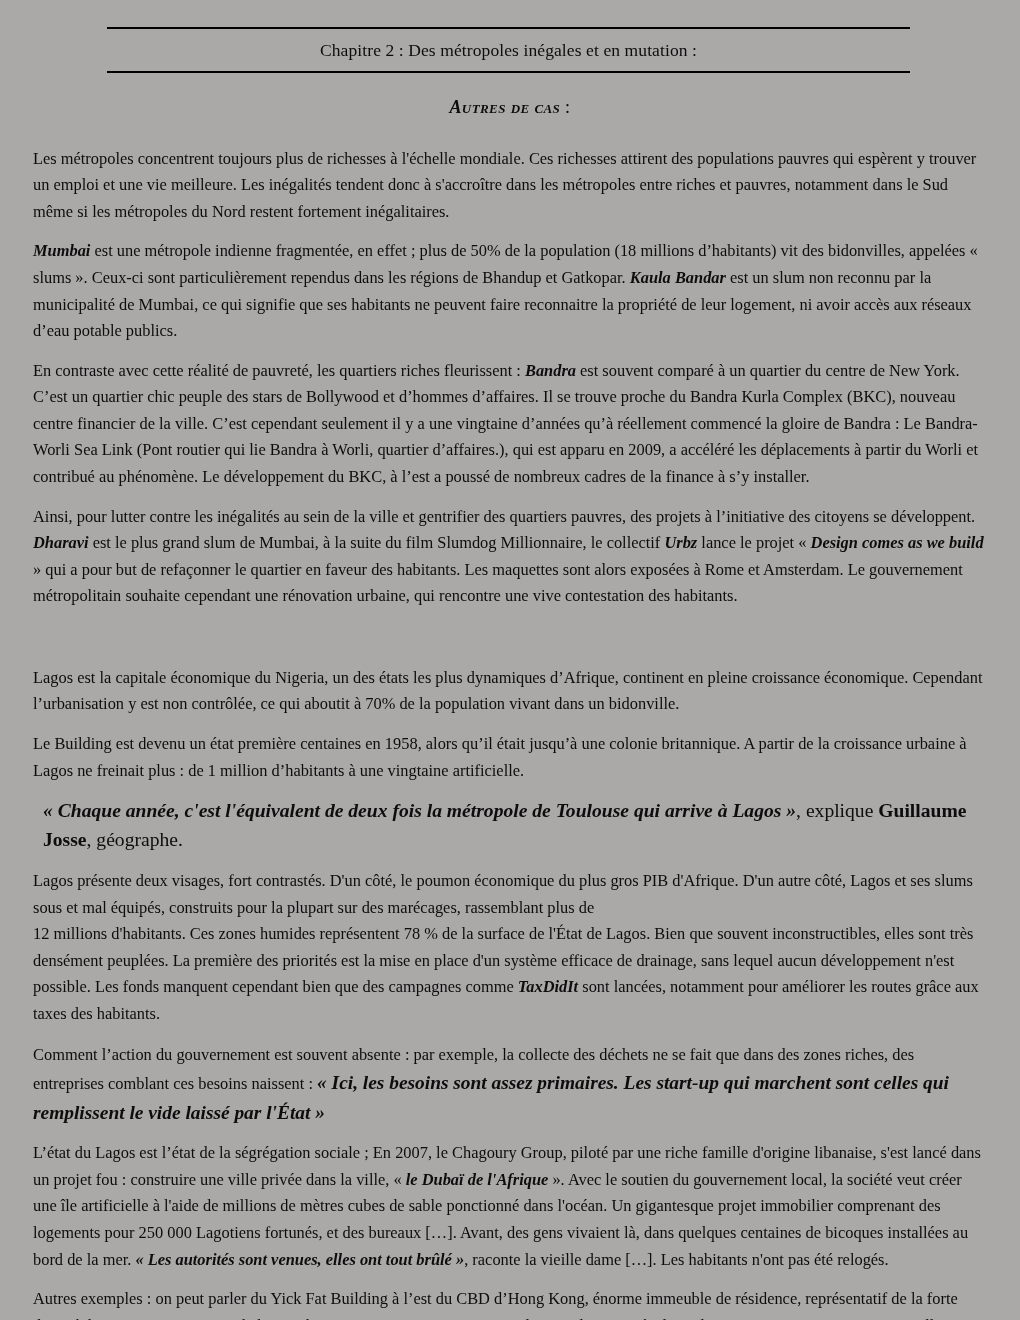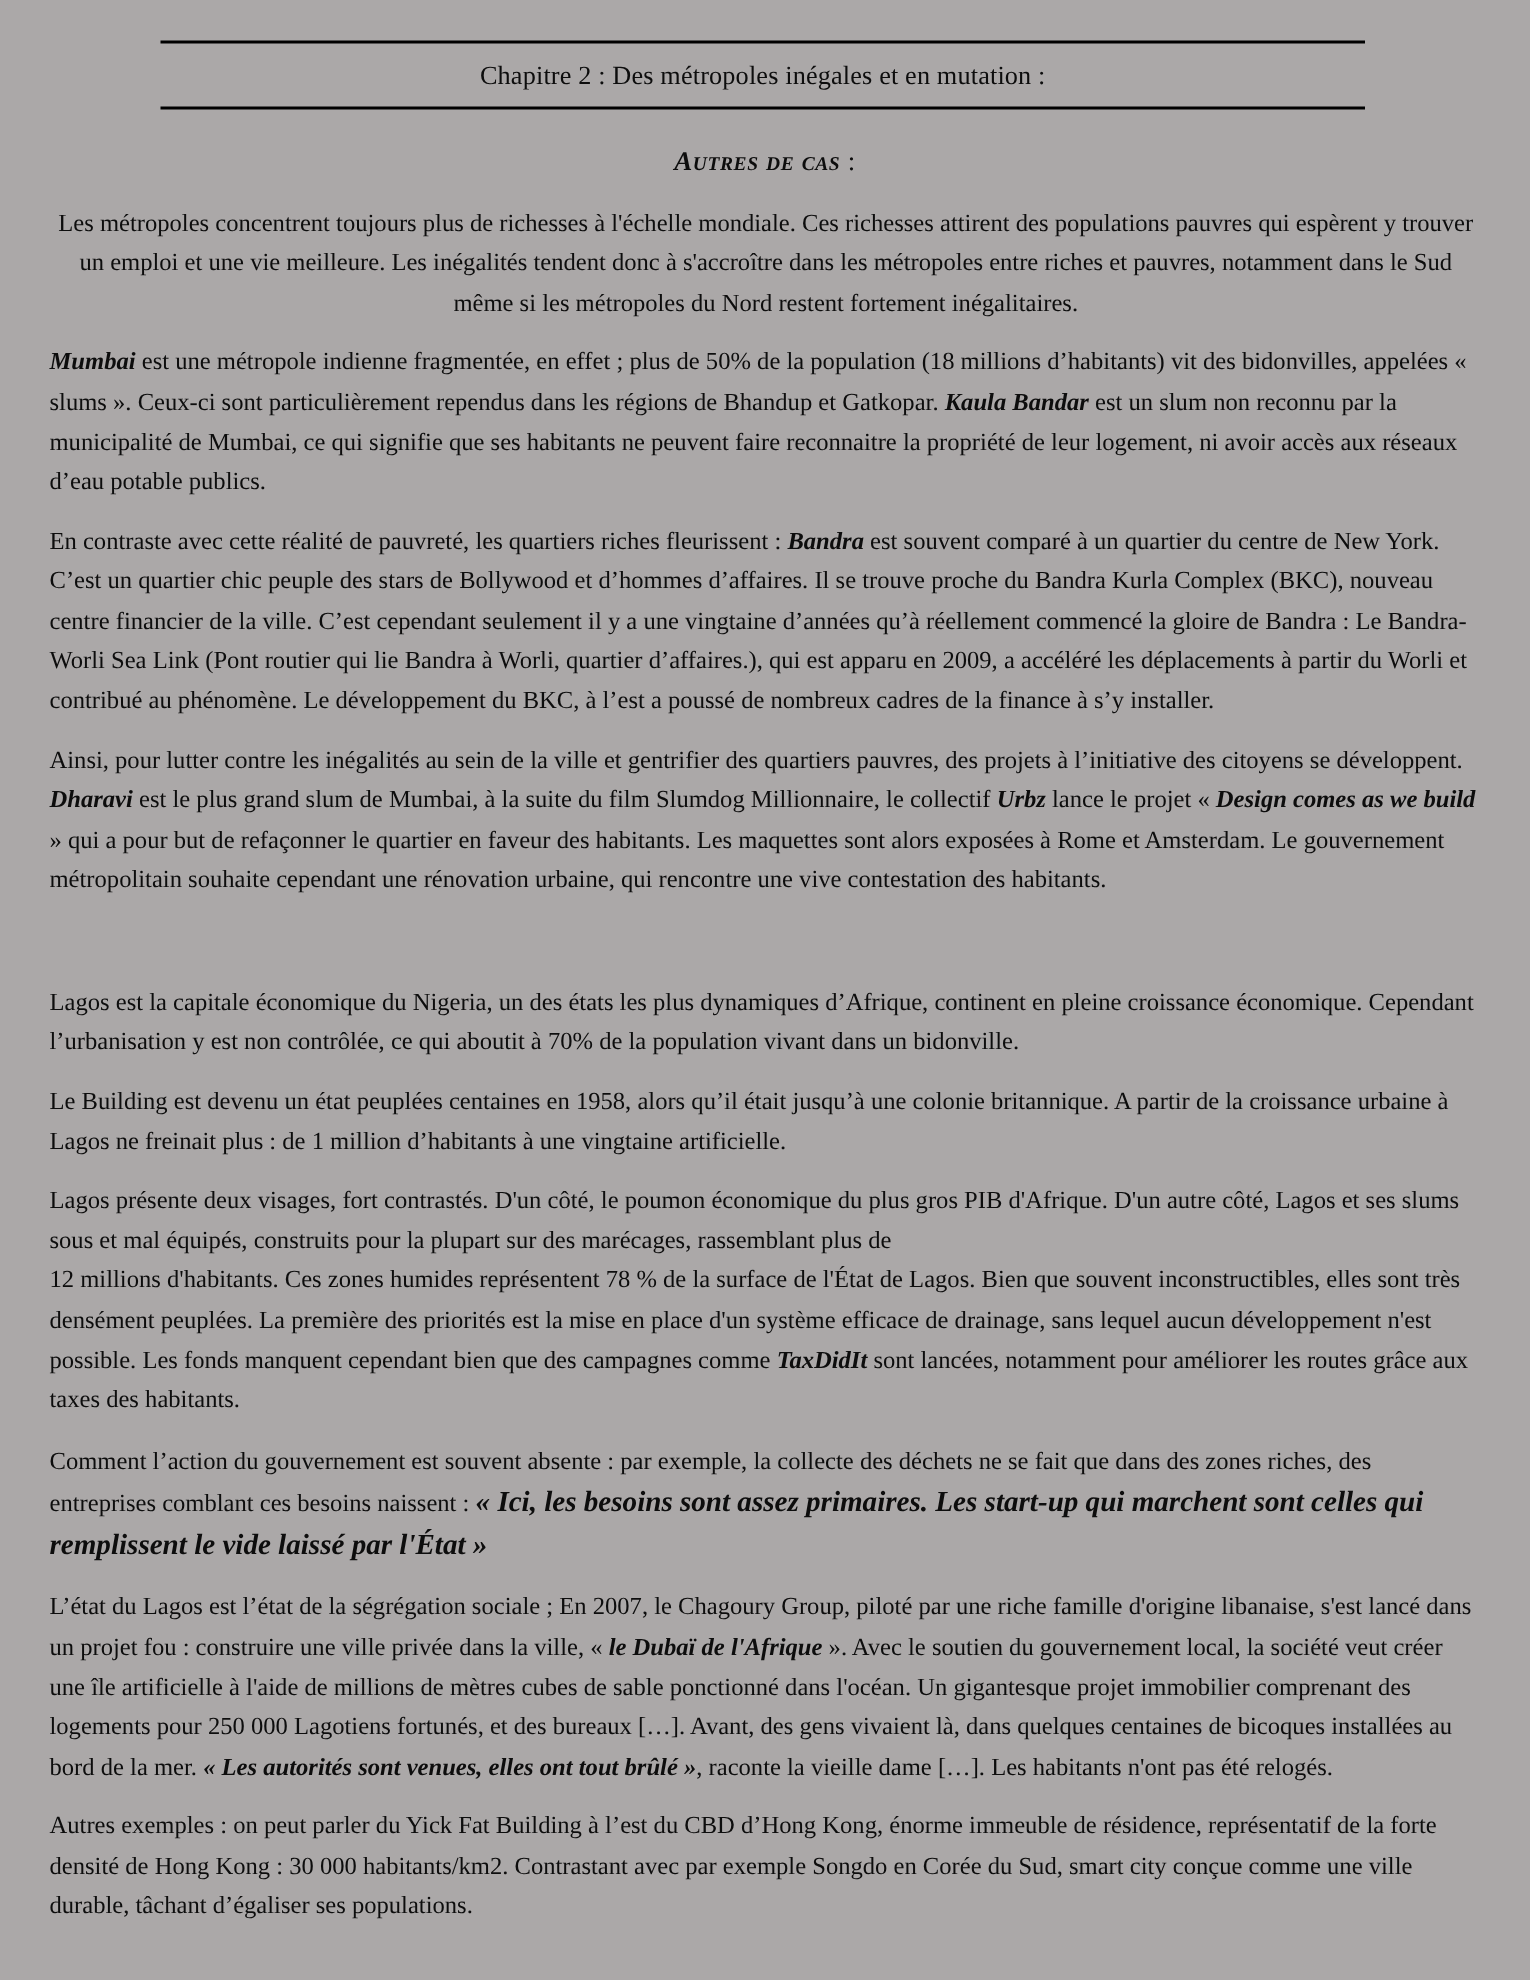--- a/index.html
+++ b/index.html
@@ -60,21 +60,21 @@
   .body-area {
     margin: 0 32px 0 33px;
   }
   p.para {
     font-size: 16.4px;
     line-height: 1.62;
     margin: 0 0 13px 0;
     text-align: left;
     hyphens: none;
   }
-  p.para:first-of-type { margin-top: 18px; text-align: center; }
+  p.para:first-of-type { margin-top: 28px; }
 
   b, .b { font-weight: normal; }
   i, .i { }
   .bi { font-weight: bold; font-style: italic; }
 
   
   .section-gap {
     height: 42px;
   }
 
@@ -132,22 +132,23 @@
     <p class="para"><span class="bi">Mumbai</span><span> est une métropole indienne fragmentée, en effet ; plus de </span><span class="b">50%</span><span> de la </span><span class="b">population</span><span> </span><span class="b">(18 millions d’habitants</span><span>) vit des bidonvilles, appelées « </span><span class="i">slums</span><span> ». Ceux-ci sont particulièrement rependus dans les régions de </span><span class="i">Bhandup</span><span> et </span><span class="i">Gatkopar</span><span>. </span><span class="bi">Kaula Bandar</span><span> est un </span><span class="i">slum</span><span> non reconnu par la municipalité de </span><span class="i">Mumbai</span><span>, ce qui signifie que ses habitants ne peuvent faire reconnaitre la propriété de leur logement, ni avoir accès aux réseaux d’eau potable publics.</span></p>
 
     <p class="para"><span>En contraste avec cette réalité de pauvreté, les quartiers riches fleurissent : </span><span class="bi">Bandra</span><span> est souvent comparé à un quartier du centre de New York. C’est un quartier chic peuple des stars de Bollywood et d’hommes d’affaires. Il se trouve proche du </span><span class="b">Bandra Kurla Complex</span><span> (BKC), nouveau centre financier de la ville. C’est cependant seulement il y a une vingtaine d’années qu’à réellement commencé la gloire de Bandra : Le </span><span class="b">Bandra-Worli Sea Link (</span><span>Pont routier qui lie Bandra à Worli, quartier d’affaires.), qui est apparu en </span><span class="b">2009</span><span>, a accéléré les déplacements à partir du Worli et contribué au phénomène. Le développement du </span><span class="b">BKC</span><span>, à l’est a poussé de nombreux cadres de la finance à s’y installer.</span></p>
 
     <p class="para"><span>Ainsi, pour lutter contre les inégalités au sein de la ville et gentrifier des quartiers pauvres, des projets à l’initiative des citoyens se développent. </span><span class="bi">Dharavi</span><span> est le plus grand slum de Mumbai, à la suite du film </span><span class="i">Slumdog Millionnaire</span><span>, le collectif </span><span class="bi">Urbz</span><span> lance le projet </span><span class="i">« </span><span class="bi">Design comes as we build</span><span class="i"> »</span><span> qui a pour but de refaçonner le quartier en faveur des habitants. Les maquettes sont alors exposées à Rome et Amsterdam. Le gouvernement métropolitain souhaite cependant une rénovation urbaine, qui rencontre une vive contestation des habitants.</span></p>
 
     <div class="section-gap"></div>
 
     <p class="para"><span class="b">Lagos</span><span> est la capitale économique du </span><span class="b">Nigeria</span><span>, un des états les plus dynamiques d’</span><span class="b">Afrique</span><span>, continent en pleine croissance économique. Cependant l’</span><span class="b">urbanisation</span><span> y est non contrôlée, ce qui aboutit à </span><span class="b">70%</span><span> de la population vivant dans un </span><span class="b">bidonville</span><span>.</span></p>
 
-    <p class="para"><span>Le Building est devenu un </span><span class="b">état peuplées</span><span> centaines en </span><span class="b">1958</span><span>, alors qu’il était jusqu’à une colonie britannique. A partir de la croissance urbaine à Lagos ne freinait plus : de 1 million d’habitants à une </span><span class="b">vingtaine artificielle.</span></p>
+    <p class="para"><span>Le Building est devenu un </span><span class="b">état première</span><span> centaines en </span><span class="b">1958</span><span>, alors qu’il était jusqu’à une colonie britannique. A partir de la croissance urbaine à Lagos ne freinait plus : de 1 million d’habitants à une </span><span class="b">vingtaine artificielle.</span></p>
 
+    <p class="quote-para"><span class="quoted">« </span><span class="quoted">Chaque année, c'est l'équivalent de deux fois la métropole de Toulouse qui arrive à Lagos </span><span class="quoted">»</span><span class="plain">, explique </span><span class="name">Guillaume Josse</span><span class="plain">, géographe.</span></p>
 
     <p class="para"><span>Lagos présente deux visages, fort contrastés. D'un côté, le poumon économique du </span><span class="b">plus gros PIB d'Afrique</span><span>. D'un autre côté, Lagos et ses slums sous et mal équipés, construits pour la plupart sur des marécages, rassemblant plus de</span><br><span>12 millions d'habitants. Ces zones humides représentent </span><span class="b">78 %</span><span> de la surface de l'État de Lagos. Bien que souvent inconstructibles, elles sont très densément peuplées. La première des priorités est la mise en place d'un système efficace de drainage, sans lequel aucun développement n'est possible. Les fonds manquent cependant bien que des campagnes comme </span><span class="bi">TaxDidIt</span><span> sont lancées, notamment pour améliorer les routes grâce aux taxes des habitants.</span></p>
 
     <p class="mixed-para"><span>Comment l’action du gouvernement est souvent absente : par exemple, la collecte des déchets ne se fait que dans des zones riches, des entreprises comblant ces besoins naissent : </span><span class="bigquote">« Ici, les besoins sont assez primaires. Les start-up qui marchent sont celles qui remplissent le vide laissé par l'État »</span></p>
 
     <p class="para"><span>L’état du Lagos est l’état de la ségrégation sociale ; En 2007, le </span><span class="b">Chagoury Group</span><span>, piloté par une riche famille d'origine libanaise, s'est lancé dans un projet fou : construire une ville privée dans la ville, « </span><span class="bi">le Dubaï de l'Afrique</span><span> ». Avec le soutien du gouvernement local, la société veut créer une île artificielle à l'aide de millions de mètres cubes de sable ponctionné dans l'océan. Un gigantesque projet immobilier comprenant des logements pour 250 000 Lagotiens fortunés, et des bureaux […]. Avant, des gens vivaient là, dans quelques centaines de bicoques installées au bord de la mer. </span><span class="bi">« Les autorités sont venues, elles ont tout brûlé »</span><span>, raconte la vieille dame […]. Les habitants n'ont pas été relogés.</span></p>
 
     <p class="para"><span>Autres exemples : on peut parler du </span><span class="b">Yick Fat Building</span><span> à l’est du CBD </span><span class="b">d’Hong Kong</span><span>, énorme immeuble de résidence, représentatif de la forte densité de Hong Kong : </span><span class="b">30 000 habitants/km2</span><span>. Contrastant avec par exemple </span><span class="b">Songdo</span><span> en Corée du Sud, </span><span class="i">smart city</span><span> conçue comme une ville durable, tâchant d’égaliser ses populations.</span></p>
 
   </div>

